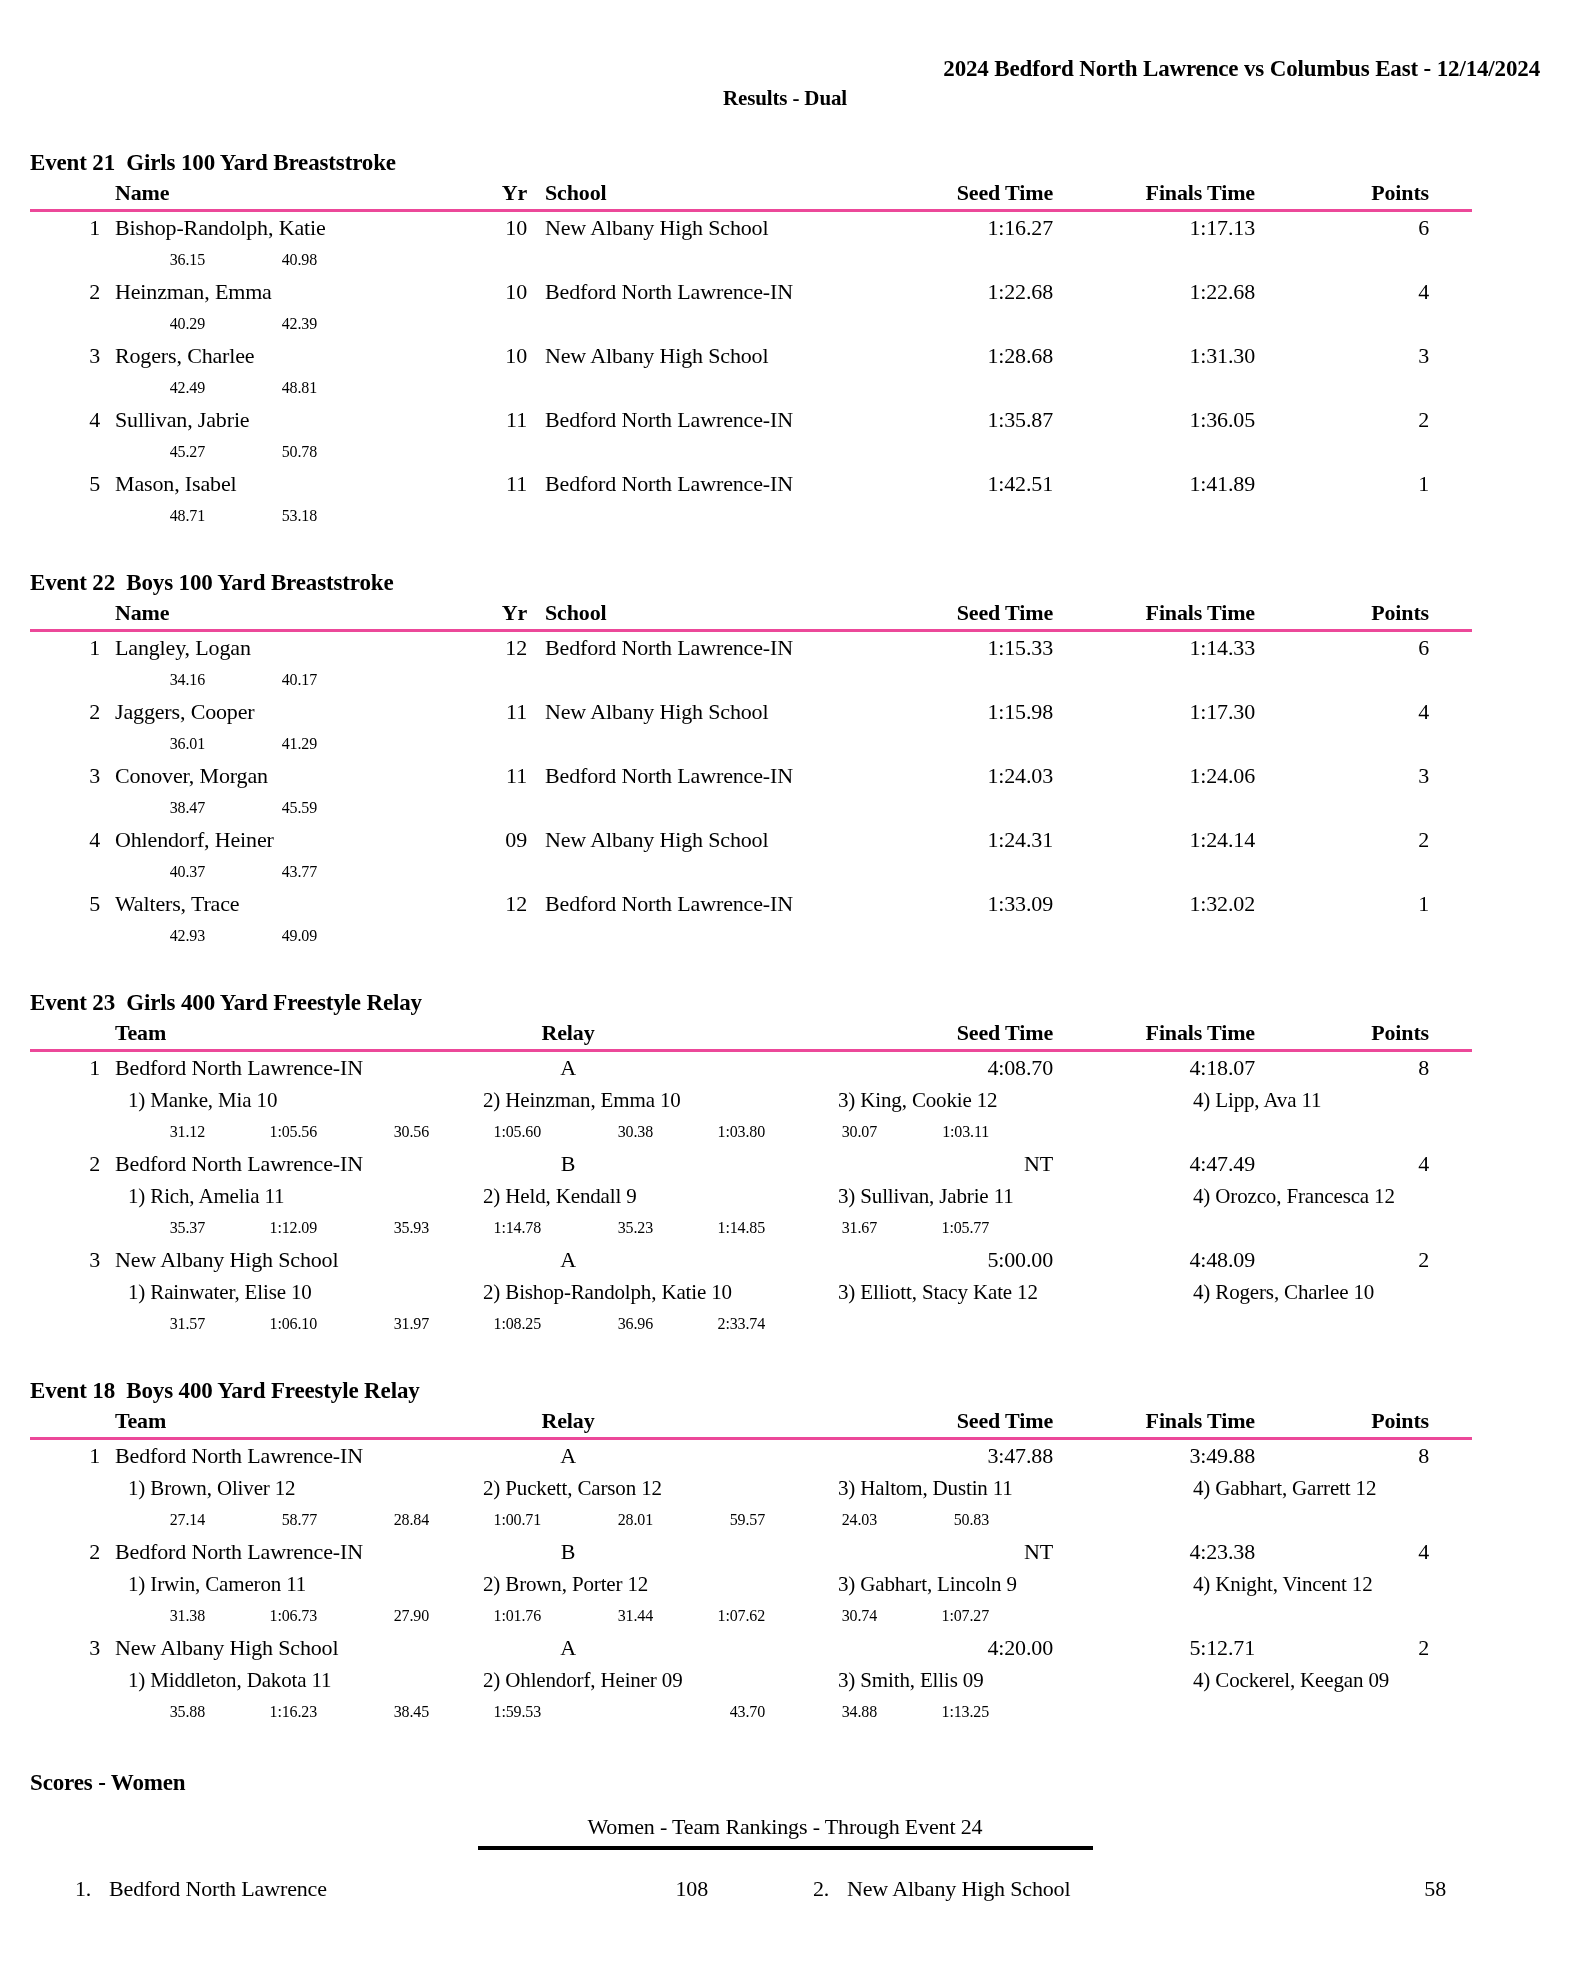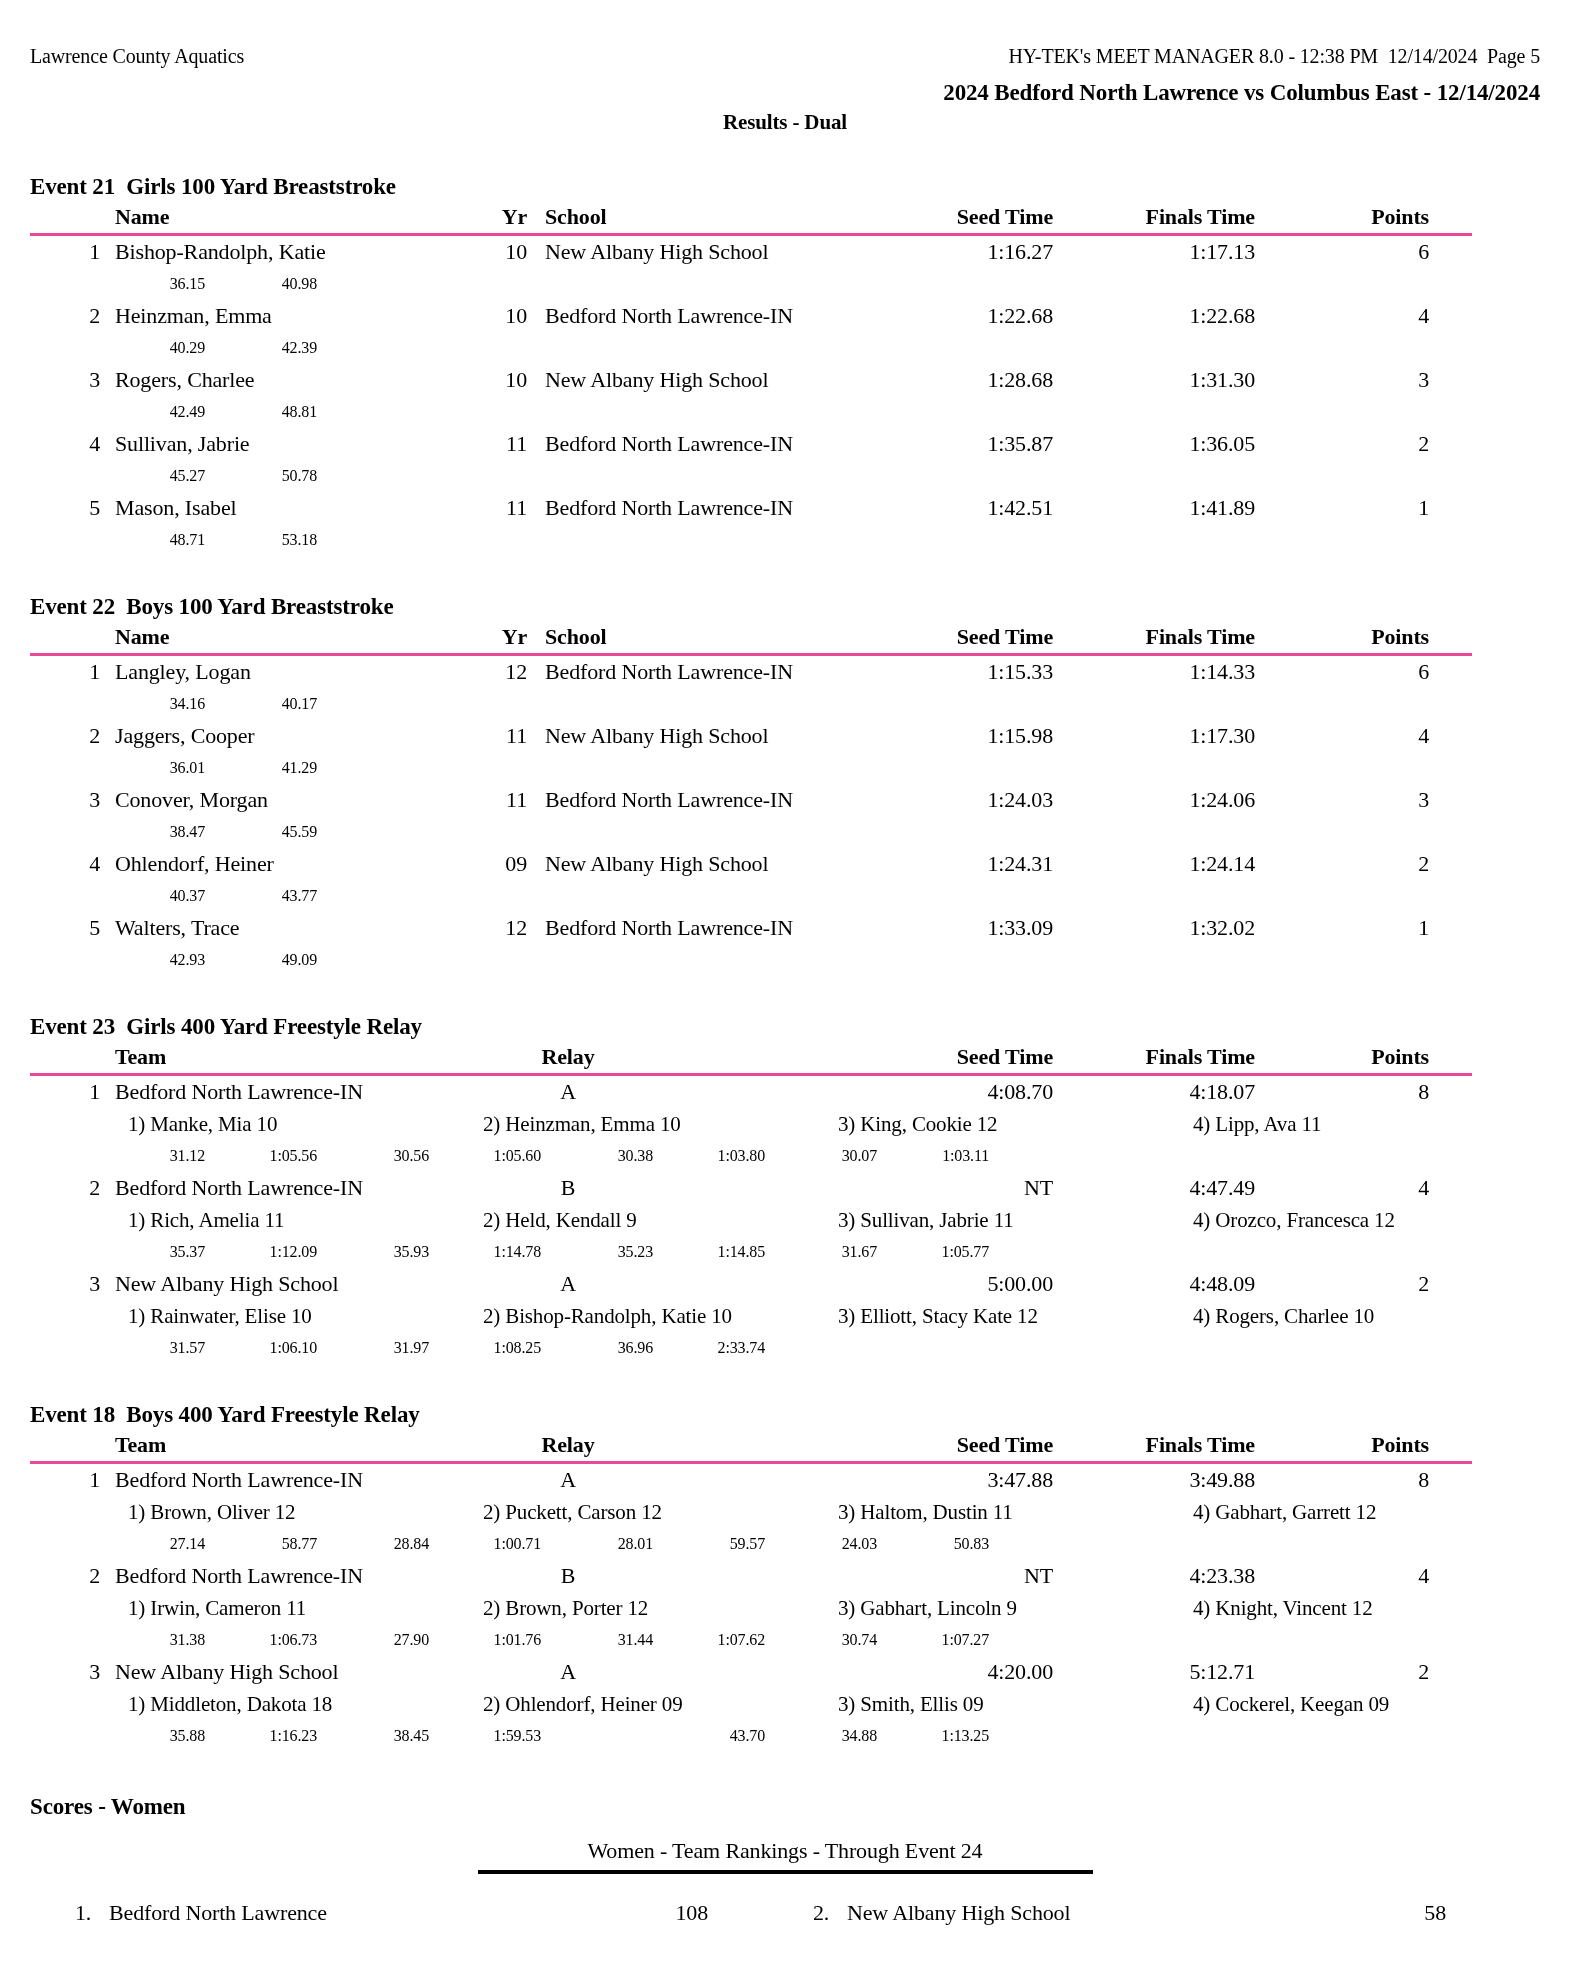--- a/index.html
+++ b/index.html
@@ -48,24 +48,20 @@
   .score-row { display:flex; padding-left:45px; margin-top:24px; font-size:22px; line-height:30px; }
   .score-entry { width:633px; display:grid; grid-template-columns:34px 1fr 90px; }
   .score-entry + .score-entry { margin-left:105px; }
   .score-points { text-align:right; }
 </style>
 </head>
 <body>
 
 <div class="sheet">
 
-  <div class="meta-row">
-    <span class="meta-left">Lawrence County Aquatics</span>
-    <span class="meta-right">HY-TEK's MEET MANAGER 8.0 - 12:38 PM  12/14/2024  Page 5</span>
-  </div>
 
   <div class="title">2024 Bedford North Lawrence vs Columbus East - 12/14/2024</div>
   <div class="subtitle">Results - Dual</div>
 
   <div class="event">
     <div class="event-heading">Event 21  Girls 100 Yard Breaststroke</div>
     <div class="thead row-indiv">
       <span class="c-place"></span>
       <span class="c-name">Name</span>
       <span class="c-yr">Yr</span>
@@ -411,21 +407,21 @@
   <div class="result">
     <div class="main row-relay">
       <span class="c-place">3</span>
       <span class="c-name">New Albany High School</span>
       <span class="c-relay">A</span>
       <span class="c-seed">4:20.00</span>
       <span class="c-finals">5:12.71</span>
       <span class="c-points">2</span>
     </div>
     <div class="swimmers">
-            <div class="swimmer">1) Middleton, Dakota 18</div>
+            <div class="swimmer">1) Middleton, Dakota 11</div>
             <div class="swimmer">2) Ohlendorf, Heiner 09</div>
             <div class="swimmer">3) Smith, Ellis 09</div>
             <div class="swimmer">4) Cockerel, Keegan 09</div>
           </div>
     <div class="splits">
             <div class="split">35.88</div>
             <div class="split">1:16.23</div>
             <div class="split">38.45</div>
             <div class="split">1:59.53</div>
             <div class="split"></div>

